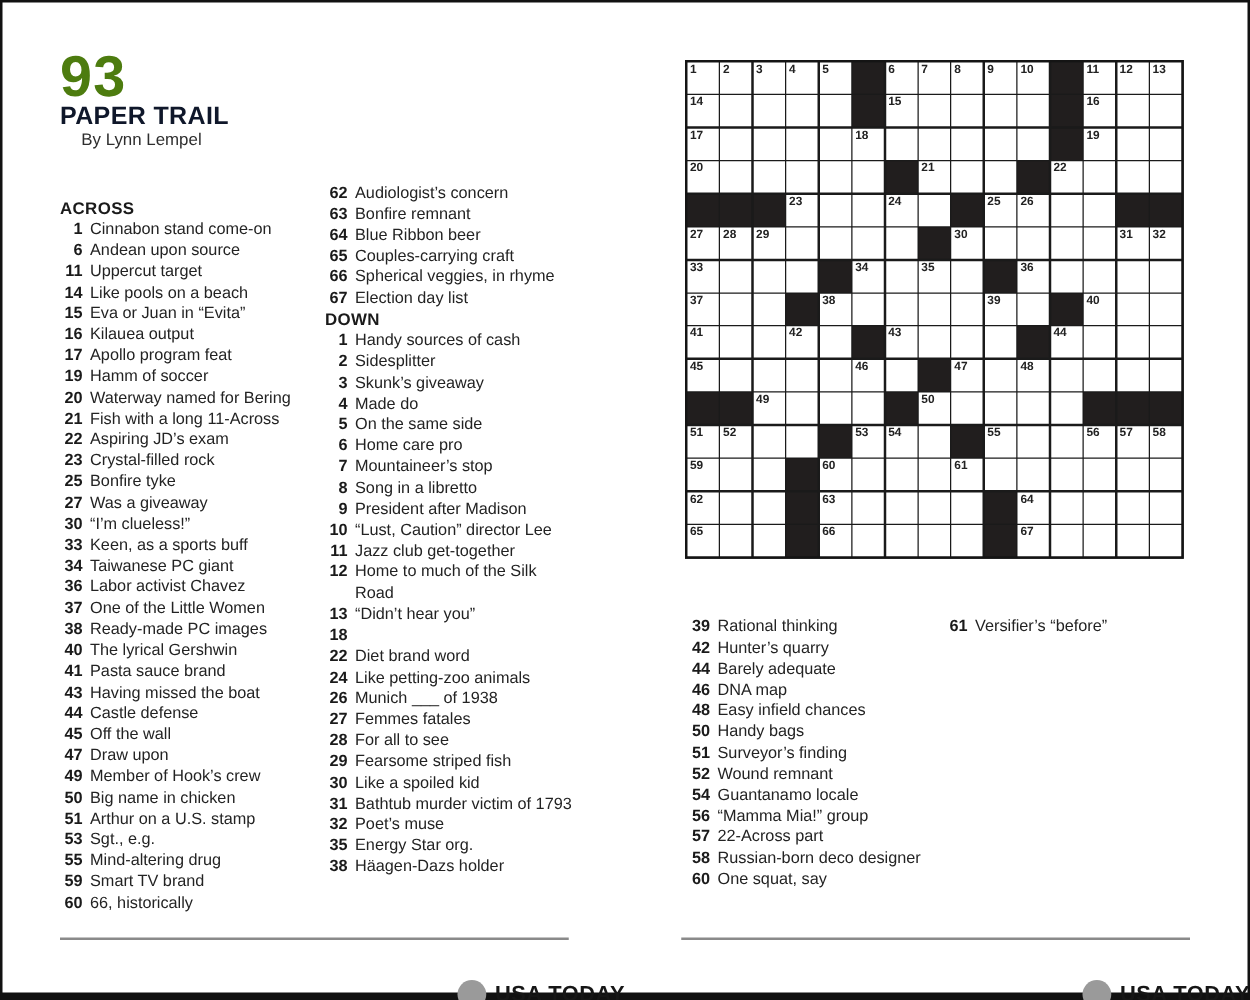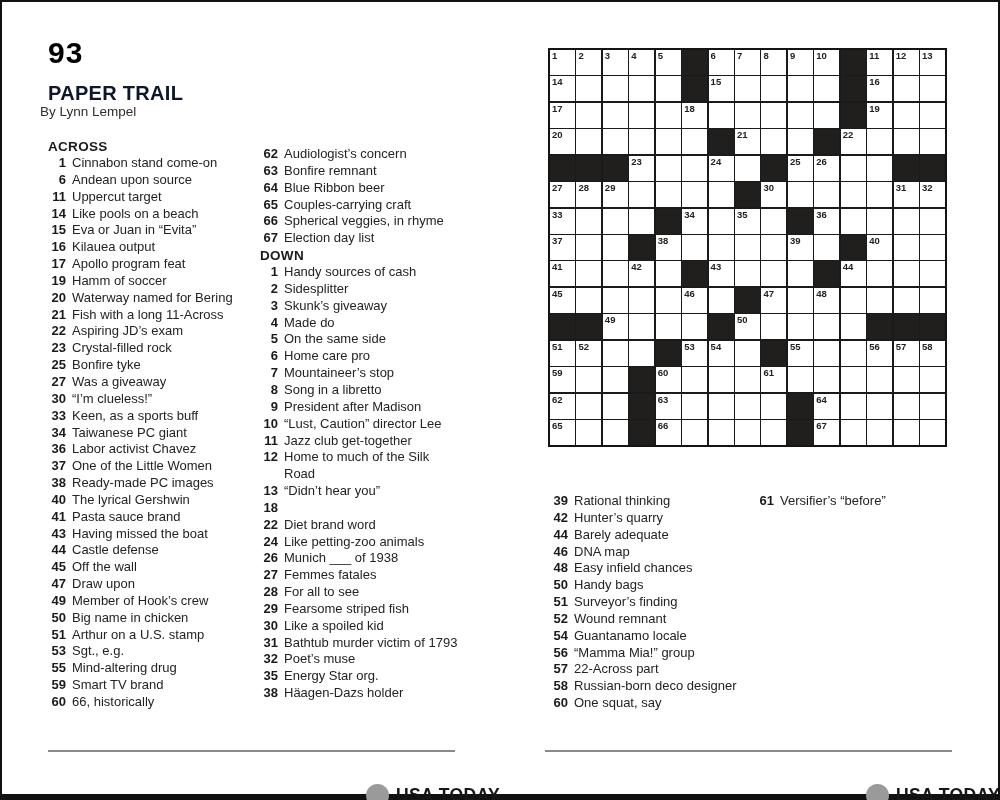--- a/index.html
+++ b/index.html
@@ -16,34 +16,34 @@
     position:absolute; inset:0;
     border-left:2px solid #111;
     border-top:2px solid #111;
     border-right:2px solid #111;
     border-bottom:6px solid #111;
     pointer-events:none;
   }
   
   .puzzle-number {
     position:absolute; left:48px; top:38px;
-    font-size:30px; font-weight:bold; line-height:1; color:#000000;
+    font-size:46px; font-weight:bold; line-height:1; color:#4d7c0f;
     letter-spacing:1px;
   }
   .puzzle-title {
     position:absolute; left:48px; top:82px;
     font-size:20px; font-weight:bold; letter-spacing:0.3px; color:#0f172a;
   }
   .puzzle-byline {
-    position:absolute; left:40px; top:104px;
+    position:absolute; left:65px; top:104px;
     font-size:13.5px; color:#2e2e2e;
   }
   
   .clue-col { position:absolute; }
-  #col-across-1 { left:48px;  top:138px; width:212px; }
+  #col-across-1 { left:48px;  top:158px; width:212px; }
   #col-mid      { left:260px; top:146px; width:228px; }
   #col-right-1  { left:550px; top:493px; width:208px; }
   #col-right-2  { left:756px; top:493px; width:200px; }
   .clue-header {
     font-size:13.5px; font-weight:bold; letter-spacing:0.3px;
     line-height:17px; color:#1a1a1a;
   }
   .clue-header.gap { }
   .clue { display:flex; line-height:16.85px; }
   .cn {

